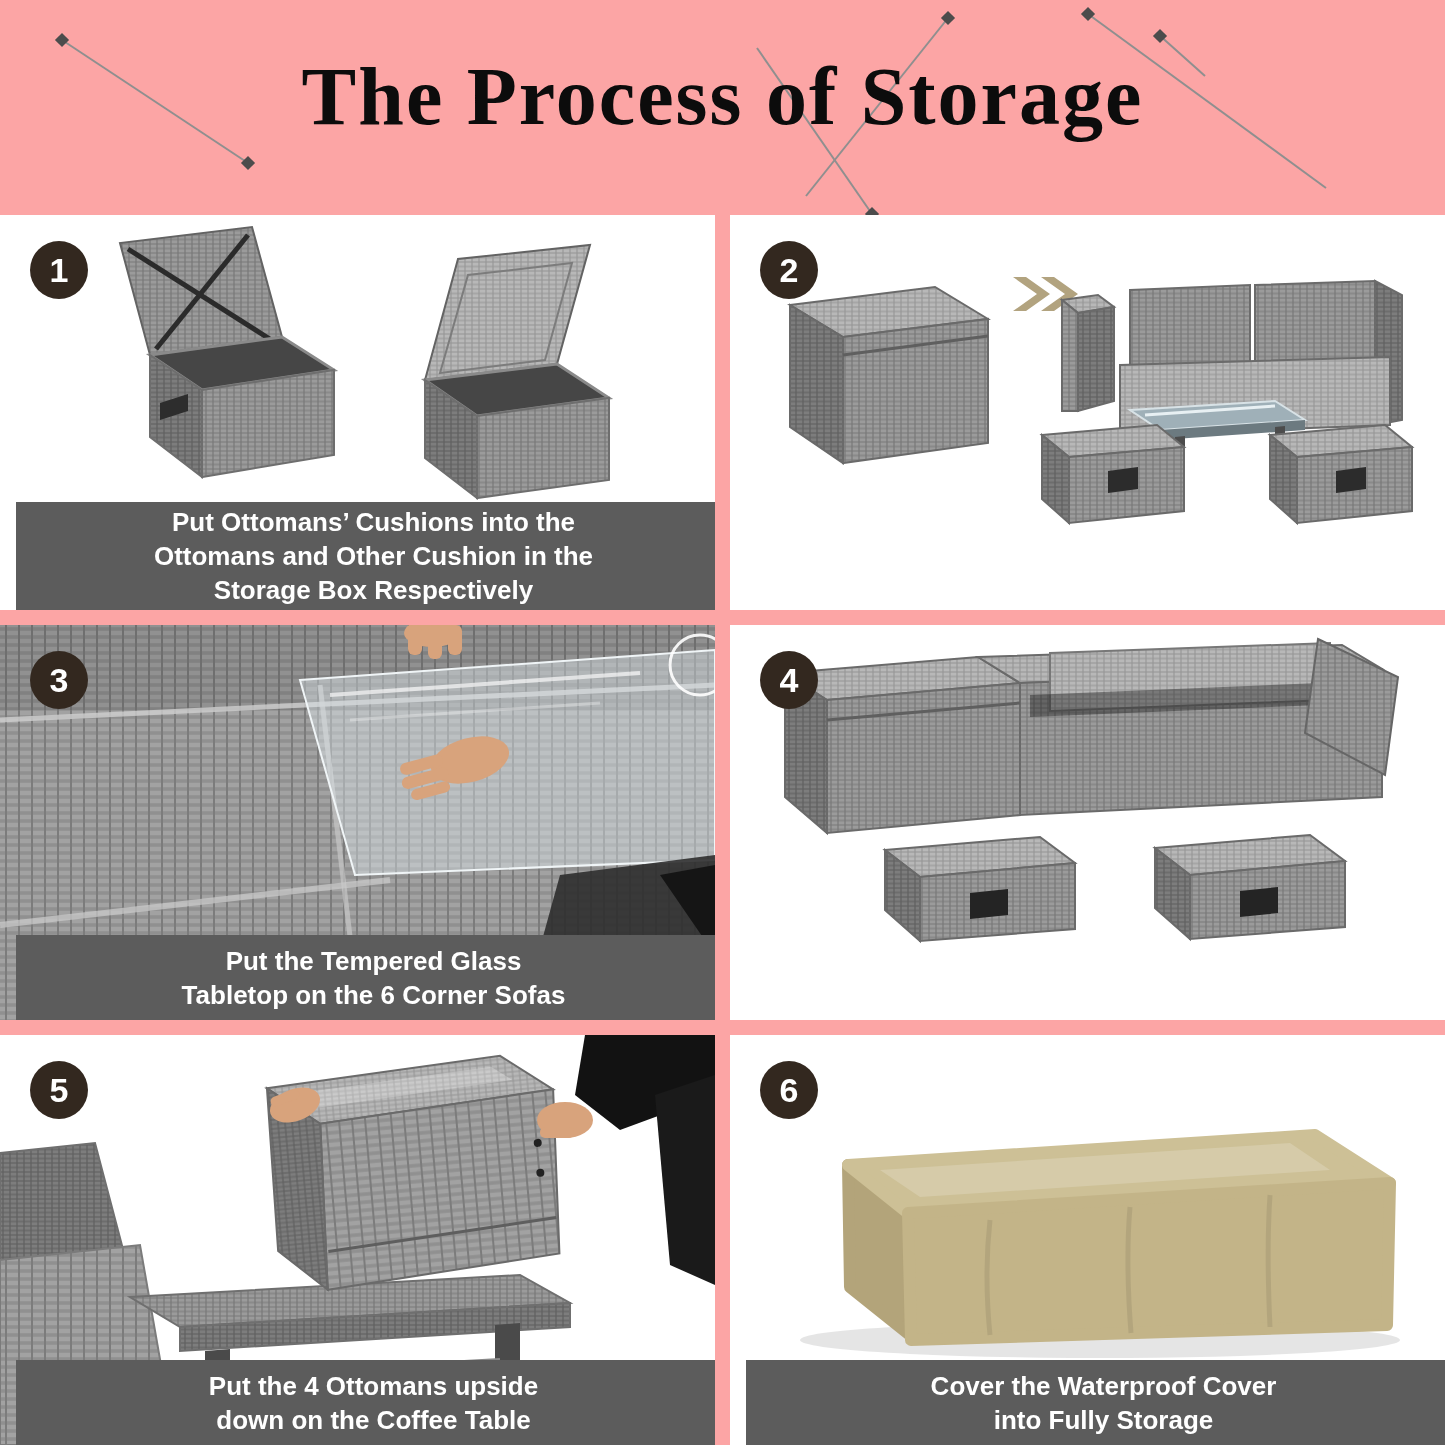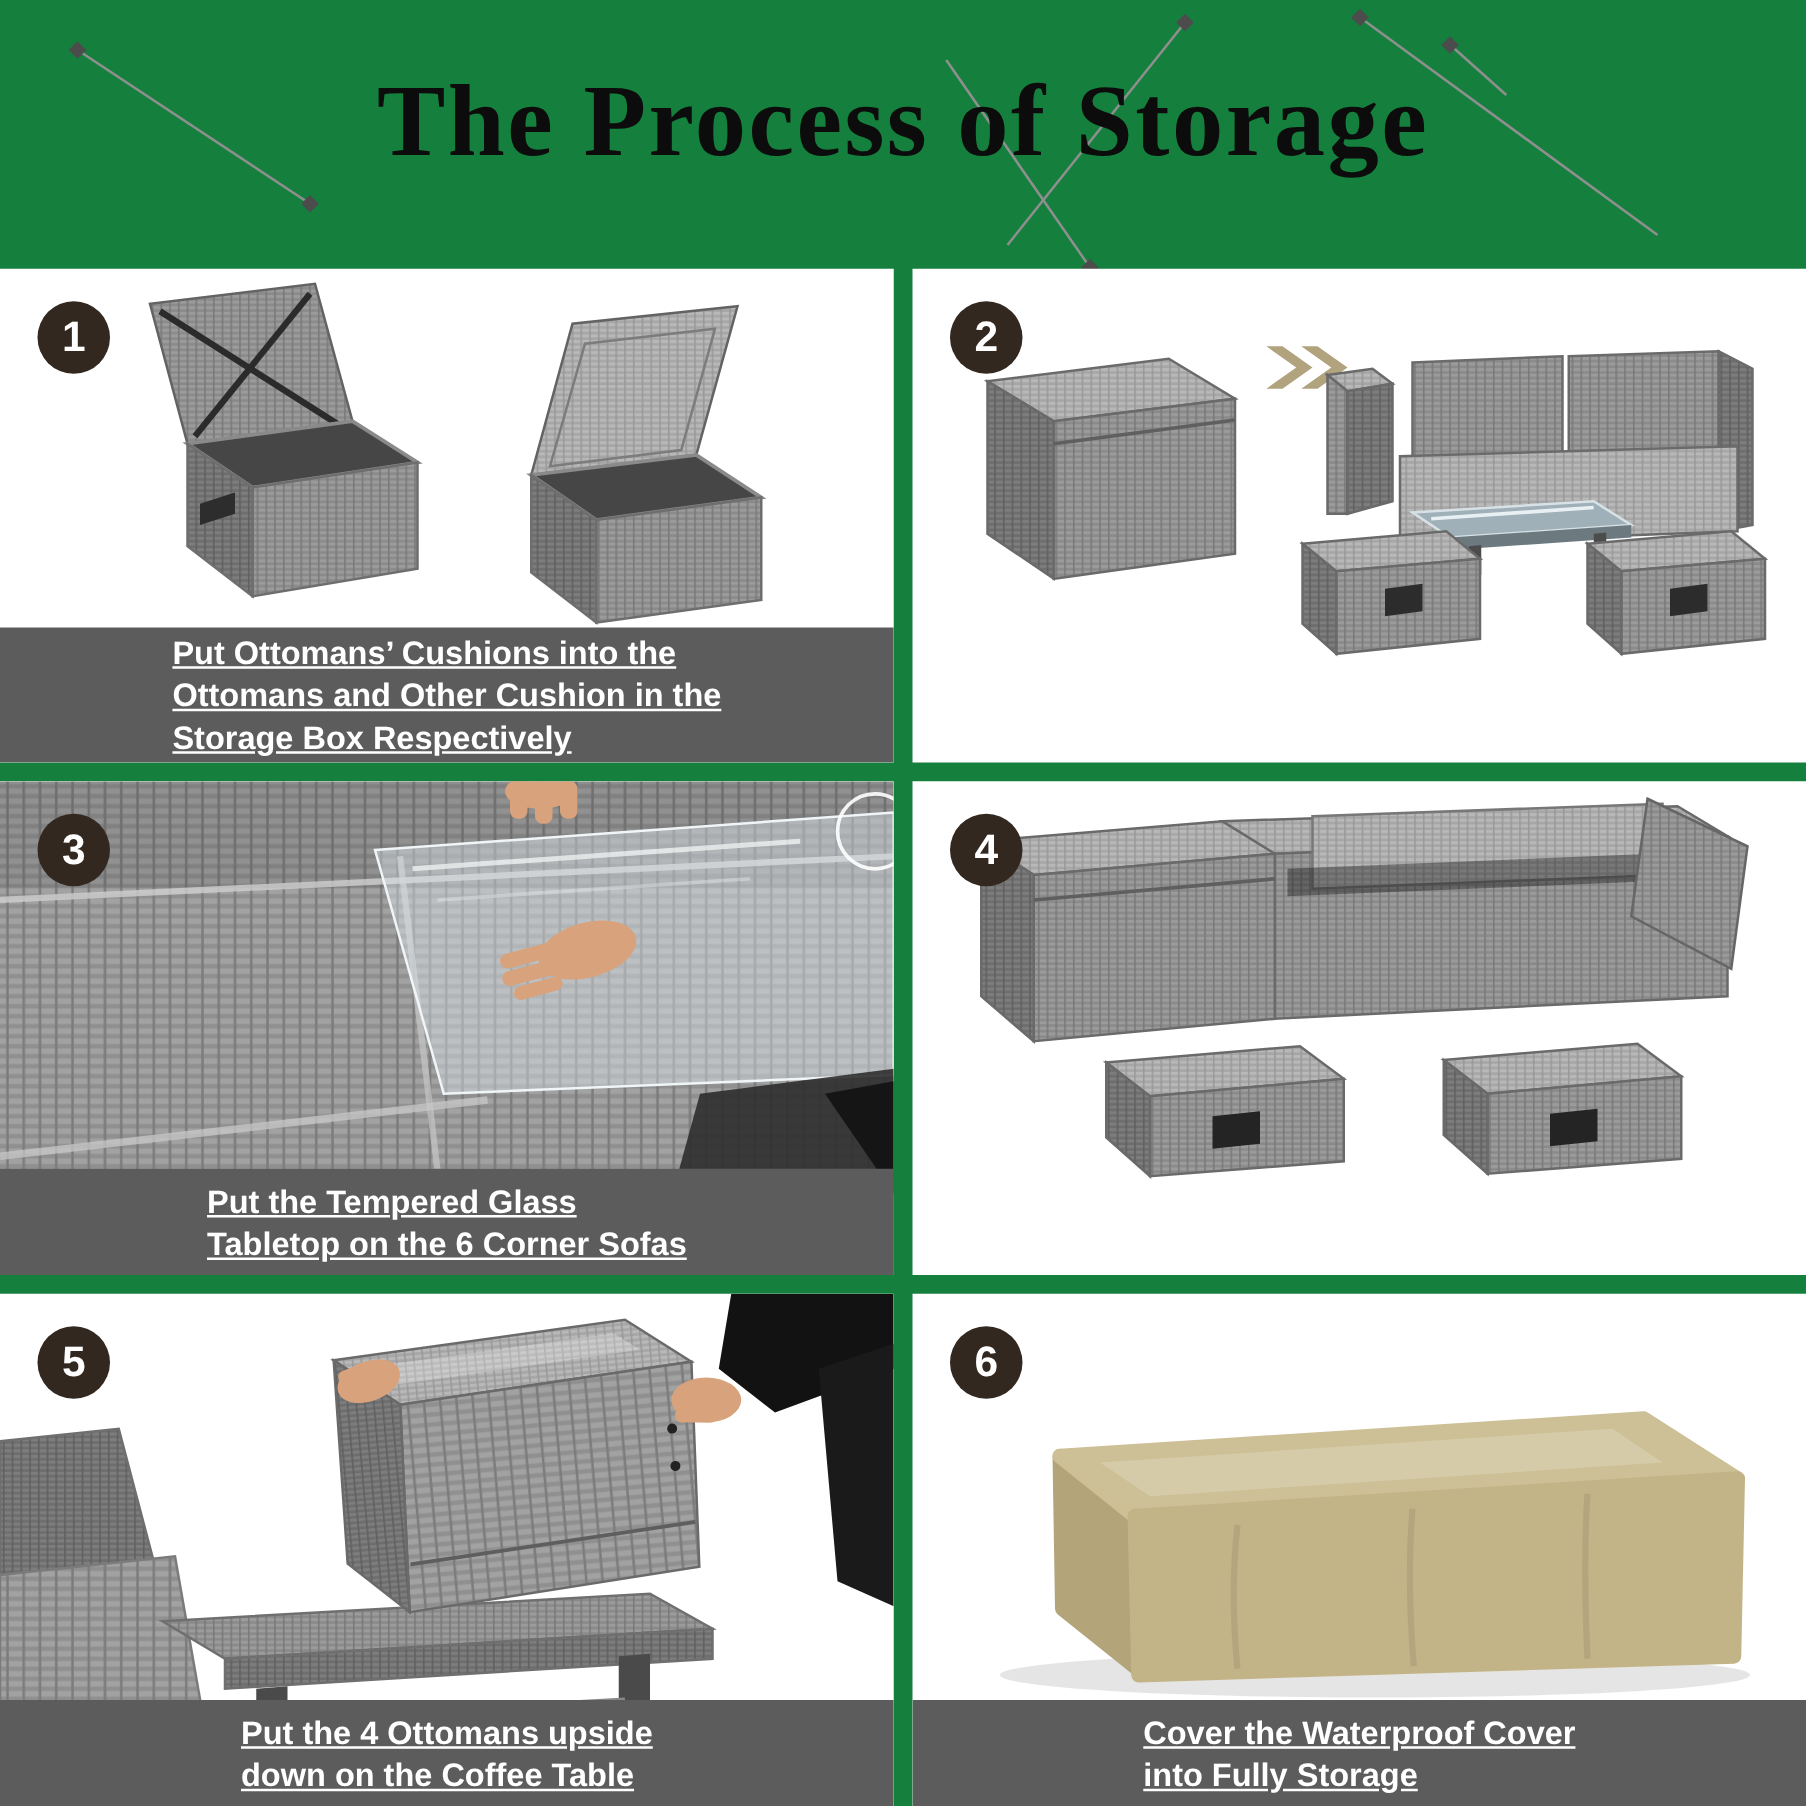--- a/index.html
+++ b/index.html
@@ -1,45 +1,45 @@
 <!DOCTYPE html>
 <html style="--badge-bg: #33281f; --caption-bg: #5c5c5c; --caption-text: #ffffff; --arrow-tan: #b2a37f; --cover-beige: #c3b488; --wicker-gray: #9b9b9b;"><head>
 <meta charset="utf-8">
 <style>
   * { margin:0; padding:0; box-sizing:border-box; }
   html,body { background:#ffffff; }
   body {
     width:1445px; height:1445px; position:relative; overflow:hidden;
     font-family:"Liberation Sans", sans-serif;
   }
-  .page { position:relative; width:1445px; height:1445px; background:#15803d; }
+  .page { position:relative; width:1445px; height:1445px; background:#fca5a5; }
   .deco { position:absolute; top:0; left:0; z-index:0; }
   .title {
     position:absolute; top:50px; left:0; width:100%; text-align:center;
     font-family:"Liberation Serif", serif; font-weight:700; font-size:82px;
     color:#0c0c0c; letter-spacing:2px; z-index:1;
   }
   .panel { position:absolute; width:715px; background:#ffffff; overflow:hidden; z-index:1; }
   #p1 { left:0;     top:215px;  height:395px; }
   #p2 { left:730px; top:215px;  height:395px; }
   #p3 { left:0;     top:625px;  height:395px; }
   #p4 { left:730px; top:625px;  height:395px; }
   #p5 { left:0;     top:1035px; height:410px; }
   #p6 { left:730px; top:1035px; height:410px; }
   .illus { position:absolute; top:0; left:0; z-index:1; }
   .badge {
     position:absolute; left:30px; top:26px; width:58px; height:58px; border-radius:50%;
     background:var(--badge-bg,#33281f); color:#fff; display:flex; align-items:center;
     justify-content:center; font-size:34px; font-weight:700; z-index:3;
   }
   .caption {
-    position:absolute; left:0; bottom:0; width:100%; height:85px;
+    position:absolute; left:16px; bottom:0; width:100%; height:85px;
     background:var(--caption-bg,#5c5c5c); color:var(--caption-text,#ffffff);
-    display:flex; align-items:center; justify-content:center; text-align:left;
-    white-space:pre-line; font-size:26px; font-weight:700; line-height:34px; z-index:2;text-decoration:underline;
+    display:flex; align-items:center; justify-content:center; text-align:center;
+    white-space:pre-line; font-size:26px; font-weight:700; line-height:34px; z-index:2;
   }
   #p1 .caption { height:108px; }
 </style>
 </head>
 <body>
 
 <svg width="0" height="0" style="position:absolute" aria-hidden="true">
   <defs>
     <pattern id="wk" width="14" height="9" patternUnits="userSpaceOnUse">
       <rect width="14" height="9" fill="#9b9b9b"></rect>

